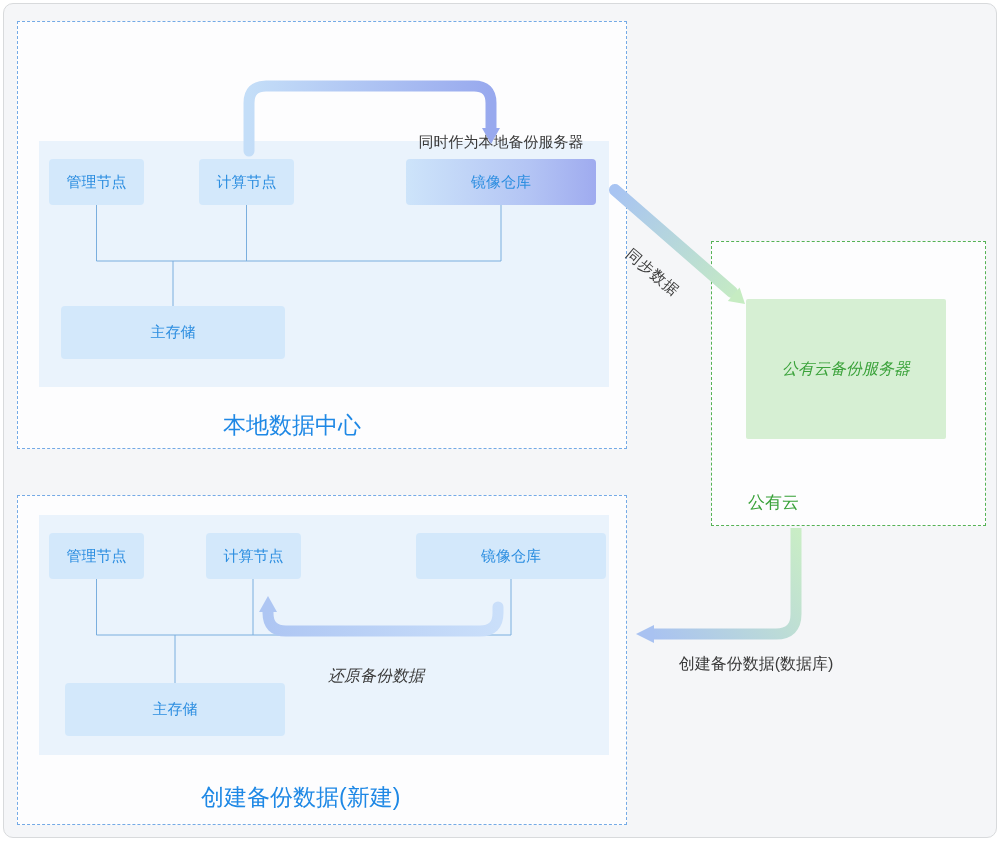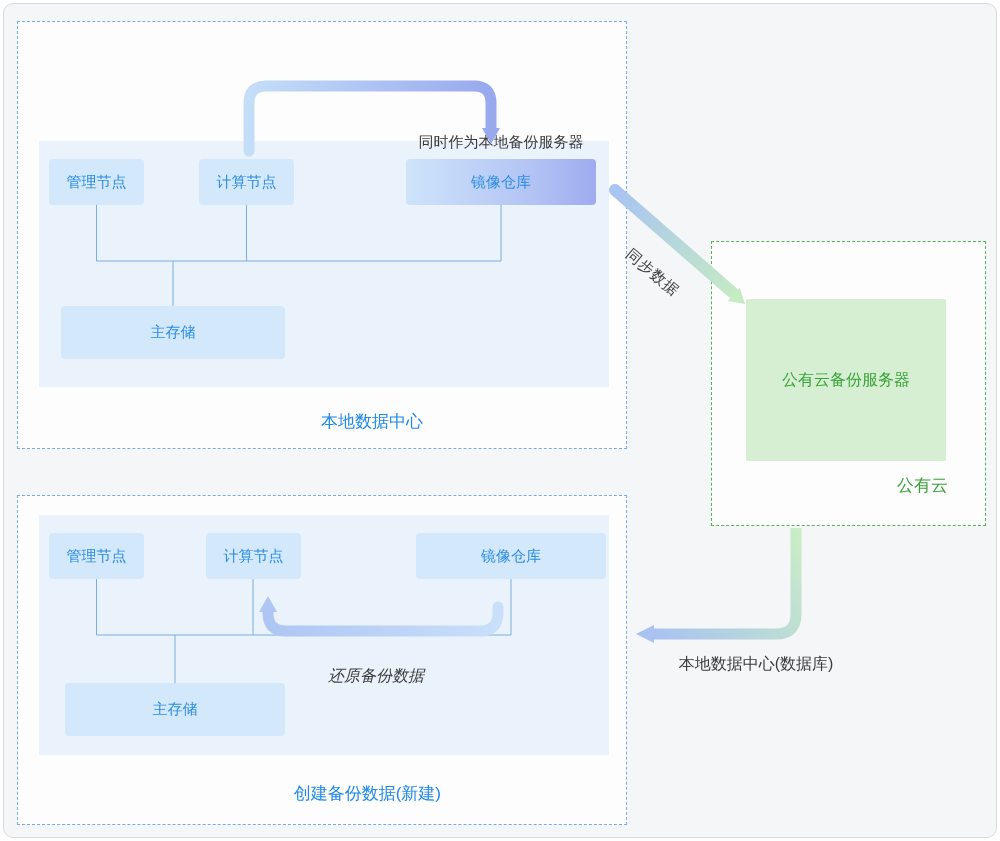--- a/index.html
+++ b/index.html
@@ -45,28 +45,29 @@
     position:absolute;
     display:flex; align-items:center; justify-content:center;
     background:#d6efd3;
     color:var(--accent-green, #3aa23a);
     font-size:16px;
     border-radius:2px;
   }
   .dc-label {
     position:absolute;
     color:var(--label-blue, #1e88e5);
-    font-size:17px;
-    text-align:right;
+    font-size:23px;
+    text-align:left;
   }
   .green-label {
     position:absolute;
     color:var(--accent-green, #3aa23a);
     font-size:17px;
-    text-align:right;
+    text-align:left;
+    margin-top:17px;
   }
   .dark-label {
     position:absolute;
     color:var(--text-dark, #3a3a3a);
     font-size:16px;
     text-align:center;
   }
   .note-label {
     position:absolute;
     color:var(--text-dark, #3a3a3a);
@@ -126,21 +127,21 @@
     <span>镜像仓库</span>
   </div>
   <div class="node" style="left:61px; top:679px; width:220px; height:53px;">
     <span>主存储</span>
   </div>
 
   <div class="dark-label" style="left:272px; top:662px; width:200px;font-style:italic;">还原备份数据</div>
   <div class="dc-label" style="left:197px; top:778px; width:240px;">创建备份数据(新建)</div>
 
   <div class="cloud-box" style="left:707px; top:237px; width:275px; height:285px;"></div>
-  <div class="green-node" style="left:742px; top:295px; width:200px; height:162px;">
+  <div class="green-node" style="left:742px; top:295px; width:200px; height:140px;font-style:italic;">
     <span>公有云备份服务器</span>
   </div>
   <div class="green-label" style="left:744px; top:470px; width:200px;">公有云</div>
 
   <svg class="overlay" viewBox="0 0 994 835">
     <defs>
       <linearGradient id="gradCreate" gradientUnits="userSpaceOnUse" x1="245" y1="0" x2="487" y2="0">
         <stop offset="0" stop-color="#c4def8"></stop>
           <stop offset="1" stop-color="#98a9ee"></stop>
       </linearGradient>
@@ -169,15 +170,15 @@
     <polygon points="741,300 723.8,297 735.6,283.4" fill="#c6ecc2"></polygon>
 
     <path d="M792 524 L792 610 Q792 630 772 630 L650 630" stroke="url(#gradCloudRestore)" stroke-width="11" fill="none"></path>
     <polygon points="632,630 650,621 650,639" fill="#a9c2f1"></polygon>
 
     <path d="M494 603 L494 609 Q494 627 476 627 L282 627 Q264 627 264 609 L264 607" stroke="url(#gradRestore2)" stroke-width="11" fill="none" stroke-linecap="round"></path>
     <polygon points="264,592 255,608 273,608" fill="#aec6f3"></polygon>
   </svg>
 
   <div class="sync-label">同步数据</div>
-  <div class="dark-label" style="left:622px; top:650px; width:260px;">本地数据中心(数据库)</div>
+  <div class="dark-label" style="left:622px; top:650px; width:260px;">创建备份数据(数据库)</div>
 
 </div>
 
 </body></html>

